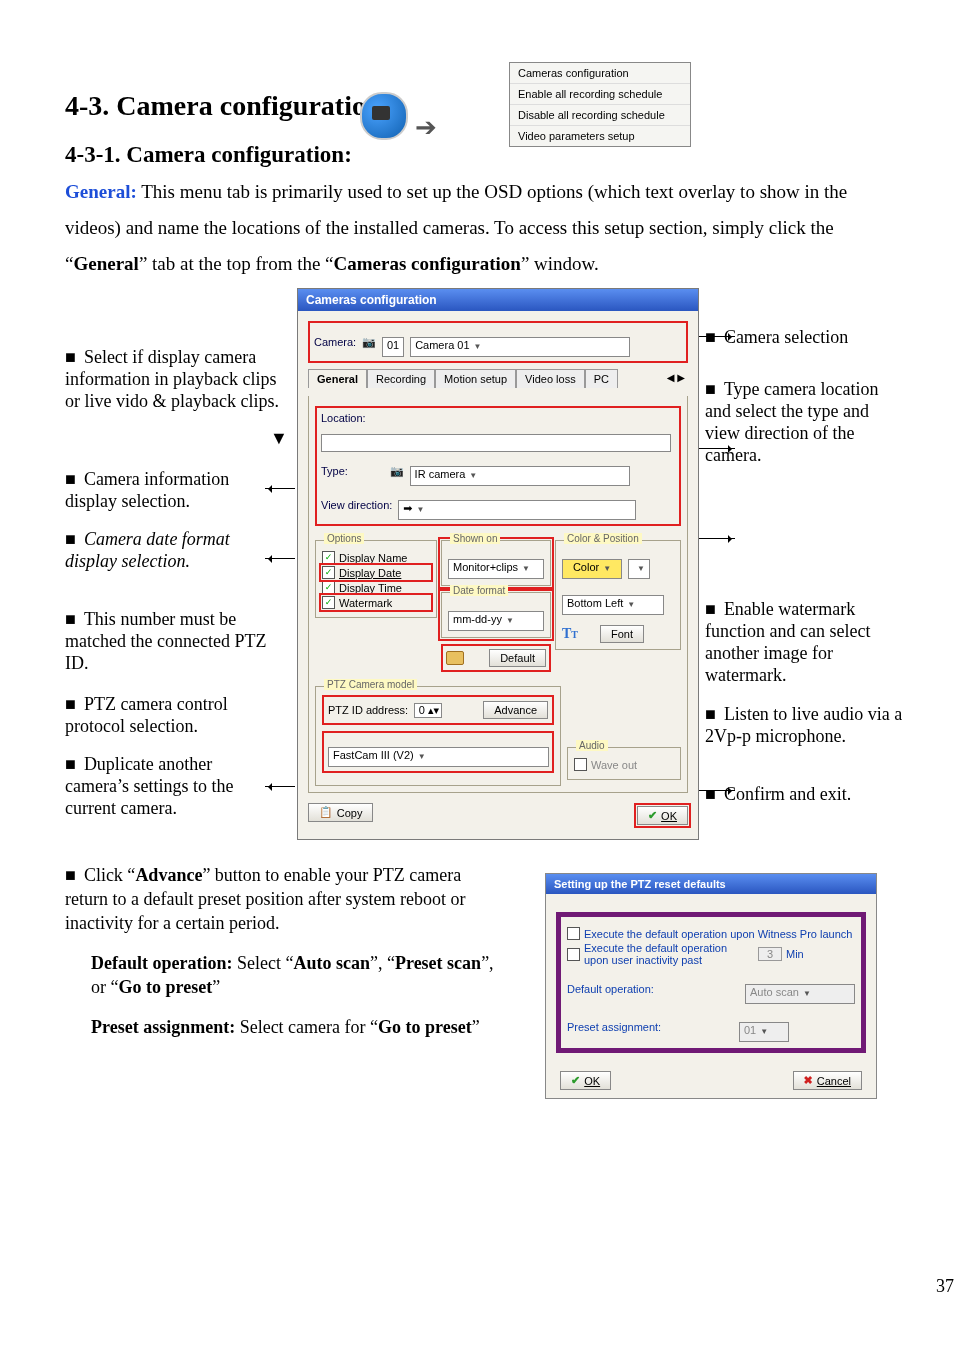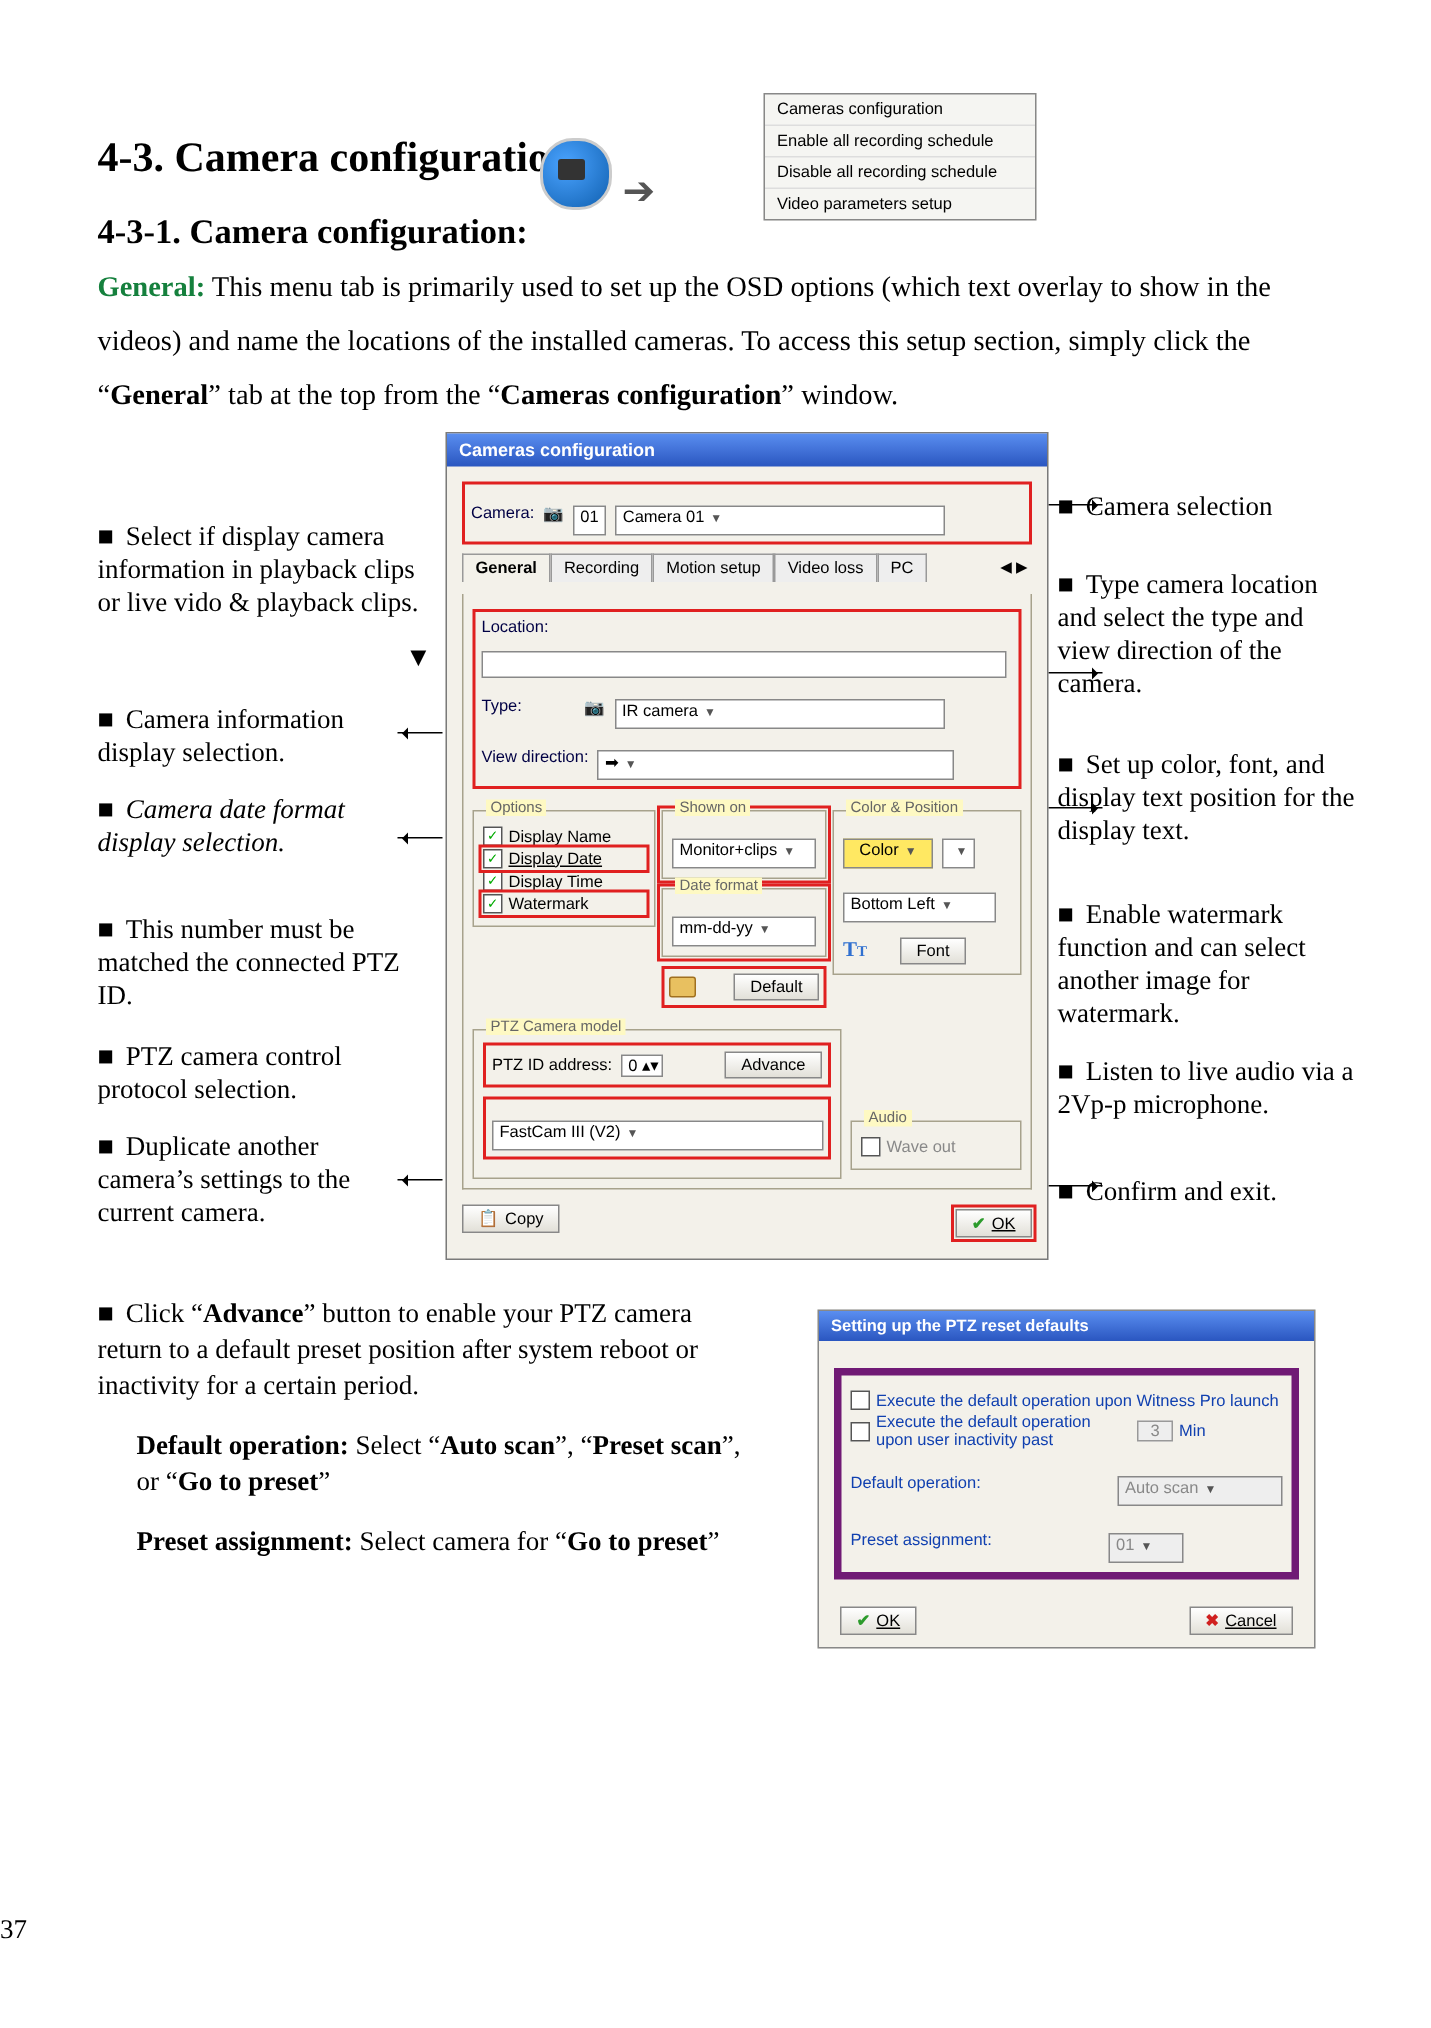--- a/index.html
+++ b/index.html
@@ -1,20 +1,20 @@
 <!DOCTYPE html>
 <html><head>
 <meta charset="utf-8">
 <style>
   body{margin:0;background:#fff;font-family:"Times New Roman",serif;color:#000;}
   .page{width:954px;height:1352px;position:relative;padding:60px 65px 0;box-sizing:border-box;}
   .h1{font-size:28px;font-weight:bold;margin:30px 0 4px;}
   .h2{font-size:23px;font-weight:bold;margin:20px 0 4px;}
   .body-text{font-size:19px;line-height:36px;}
-  .red{color:#15803d;}
+  .red{color:#1d4ed8;}
   .bold{font-weight:bold;}
   .diagram{position:relative;width:824px;height:570px;margin-top:6px;}
   .menu-popup{position:absolute;left:444px;top:-80px;width:180px;background:#f5f5f2;border:1px solid #888;font-family:Arial,sans-serif;font-size:11px;}
   .menu-popup div{padding:4px 8px;border-bottom:1px solid #ddd;}
   .menu-popup div:last-child{border-bottom:none;}
   .cam-icon{position:absolute;left:295px;top:-50px;width:44px;height:44px;border-radius:22px;background:radial-gradient(circle at 35% 35%,#4aa3ff,#1060b0);border:2px solid #ccc;}
   .cam-icon::after{content:"";position:absolute;left:10px;top:12px;width:18px;height:14px;background:#333;border-radius:2px;}
   .arrow-h{position:absolute;left:350px;top:-30px;font-size:26px;color:#555;}
   .side{position:absolute;font-size:18px;line-height:22px;font-family:"Times New Roman",serif;}
   .side .sq::before{content:"■";margin-right:8px;}
@@ -48,21 +48,21 @@
   .arrow-leaderL::after{content:"";position:absolute;left:-1px;top:-4px;border:4px solid transparent;border-right-color:#000;}
   
   .ptz{position:absolute;left:480px;top:585px;width:330px;background:#f3f1ea;border:1px solid #888;font-family:Tahoma,Arial,sans-serif;font-size:11px;}
   .ptz .titlebar{background:linear-gradient(#5a8ef0,#2a56c0);color:#fff;font-weight:bold;padding:4px 8px;}
   .ptz .body{padding:10px;}
   .ptz .fs{border:5px solid #701a75;}
   .ptz .lbl{color:#1040b0;font-size:11px;}
   .minbox{display:inline-block;border:1px solid #999;background:#eee;width:22px;text-align:center;color:#888;}
   .grey{color:#888;}
   .foot{display:flex;justify-content:space-between;padding:8px 14px;}
-  .pagenum{position:absolute;bottom:55px;width:100%;left:0;text-align:left;font-size:18px;}
+  .pagenum{position:absolute;bottom:55px;width:100%;left:0;text-align:right;font-size:18px;}
   .tick{color:#2c9b2c;font-weight:bold;}
   .xmark{color:#d02020;font-weight:bold;}
   .colorbtn{display:inline-block;width:50px;text-align:center;}
   .folder-icon{display:inline-block;width:16px;height:12px;background:#e8c060;border:1px solid #a07020;border-radius:2px;vertical-align:middle;}
   .tt-icon{color:#3070d0;font-weight:bold;font-family:serif;font-size:14px;}
   .chk .box.unchecked{color:transparent;}
   .num-spin{display:inline-block;border:1px solid #888;background:#fff;padding:0 2px;width:22px;text-align:right;}
   .annot-arrow-down{position:absolute;font-size:18px;}
 </style>
 </head>
@@ -90,21 +90,20 @@
 
     <div class="side sideL" style="top:58px;width:215px;"><span class="sq"></span><span>Select if display camera information in playback clips or live vido &amp; playback clips.</span></div>
     <div class="side sideL" style="top:180px;width:215px;"><span class="sq"></span><span>Camera information display selection.</span></div>
     <div class="side sideL" style="top:240px;width:215px;font-style:italic;"><span class="sq"></span><span>Camera date format display selection.</span></div>
     <div class="side sideL" style="top:320px;width:215px;"><span class="sq"></span><span>This number must be matched the connected PTZ ID.</span></div>
     <div class="side sideL" style="top:405px;width:215px;"><span class="sq"></span><span>PTZ camera control protocol selection.</span></div>
     <div class="side sideL" style="top:465px;width:215px;"><span class="sq"></span><span>Duplicate another camera’s settings to the current camera.</span></div>
 
     <div class="side sideR" style="top:38px;width:200px;"><span class="sq"></span><span>Camera selection</span></div>
     <div class="side sideR" style="top:90px;width:200px;"><span class="sq"></span><span>Type camera location and select the type and view direction of the camera.</span></div>
-    <div class="side sideR" style="top:210px;width:200px;"><span class="sq"></span><span>Set up color, font, and display text position for the display text.</span></div>
     <div class="side sideR" style="top:310px;width:200px;"><span class="sq"></span><span>Enable watermark function and can select another image for watermark.</span></div>
     <div class="side sideR" style="top:415px;width:200px;"><span class="sq"></span><span>Listen to live audio via a 2Vp-p microphone.</span></div>
     <div class="side sideR" style="top:495px;width:200px;"><span class="sq"></span><span>Confirm and exit.</span></div>
 
     <div class="arrow-leader" style="left:630px;top:48px;width:40px;"></div>
     <div class="arrow-leader" style="left:600px;top:160px;width:70px;"></div>
     <div class="arrow-leader" style="left:620px;top:250px;width:50px;"></div>
     <div class="arrow-leader" style="left:590px;top:502px;width:80px;"></div>
     <div class="arrow-leaderL" style="left:200px;top:200px;width:30px;"></div>
     <div class="arrow-leaderL" style="left:200px;top:270px;width:30px;"></div>

